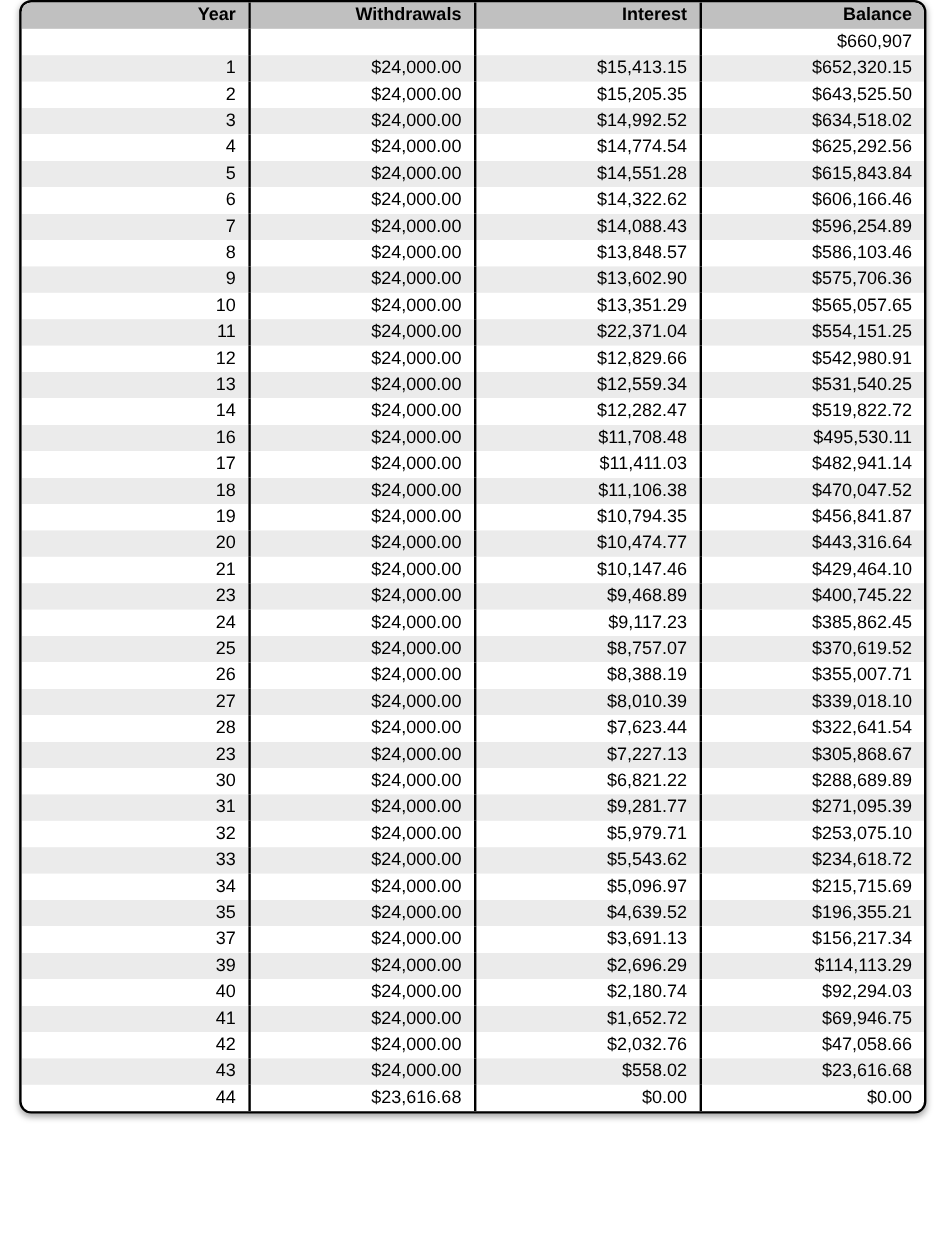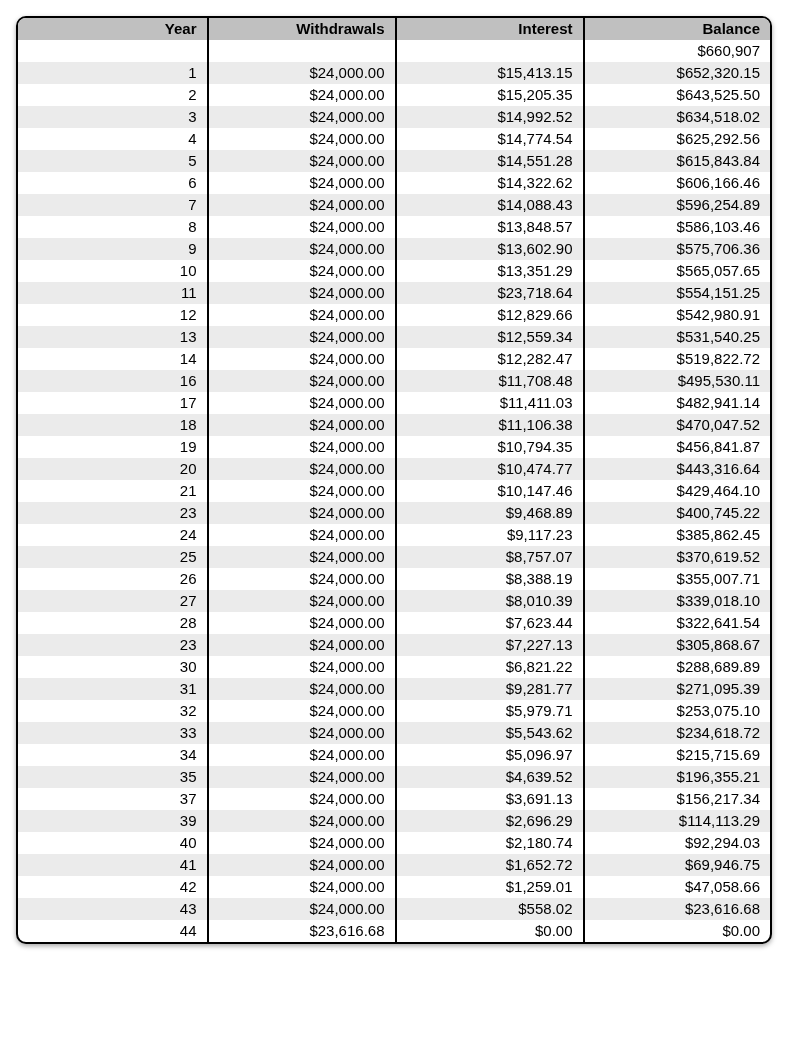--- a/index.html
+++ b/index.html
@@ -9,21 +9,21 @@
   }
   body {
     width: 786px;
     height: 1042px;
     font-family: "Liberation Sans", sans-serif;
     position: relative;
   }
   .table-wrap {
     position: absolute;
     left: 16px;
-    top: 16px;
+    top: 0;
     width: 752px;
     border: 2px solid #000000;
     border-radius: 10px;
     overflow: hidden;
     background: #ffffff;
     box-shadow: 0 2px 5px rgba(0,0,0,0.35);
   }
   table {
     width: 100%;
     border-collapse: collapse;
@@ -137,21 +137,21 @@
         </tr>
         <tr>
           <td>10</td>
           <td>$24,000.00</td>
           <td>$13,351.29</td>
           <td>$565,057.65</td>
         </tr>
         <tr>
           <td>11</td>
           <td>$24,000.00</td>
-          <td>$23,718.64</td>
+          <td>$22,371.04</td>
           <td>$554,151.25</td>
         </tr>
         <tr>
           <td>12</td>
           <td>$24,000.00</td>
           <td>$12,829.66</td>
           <td>$542,980.91</td>
         </tr>
         <tr>
           <td>13</td>
@@ -299,21 +299,21 @@
         </tr>
         <tr>
           <td>41</td>
           <td>$24,000.00</td>
           <td>$1,652.72</td>
           <td>$69,946.75</td>
         </tr>
         <tr>
           <td>42</td>
           <td>$24,000.00</td>
-          <td>$1,259.01</td>
+          <td>$2,032.76</td>
           <td>$47,058.66</td>
         </tr>
         <tr>
           <td>43</td>
           <td>$24,000.00</td>
           <td>$558.02</td>
           <td>$23,616.68</td>
         </tr>
         <tr>
           <td>44</td>

